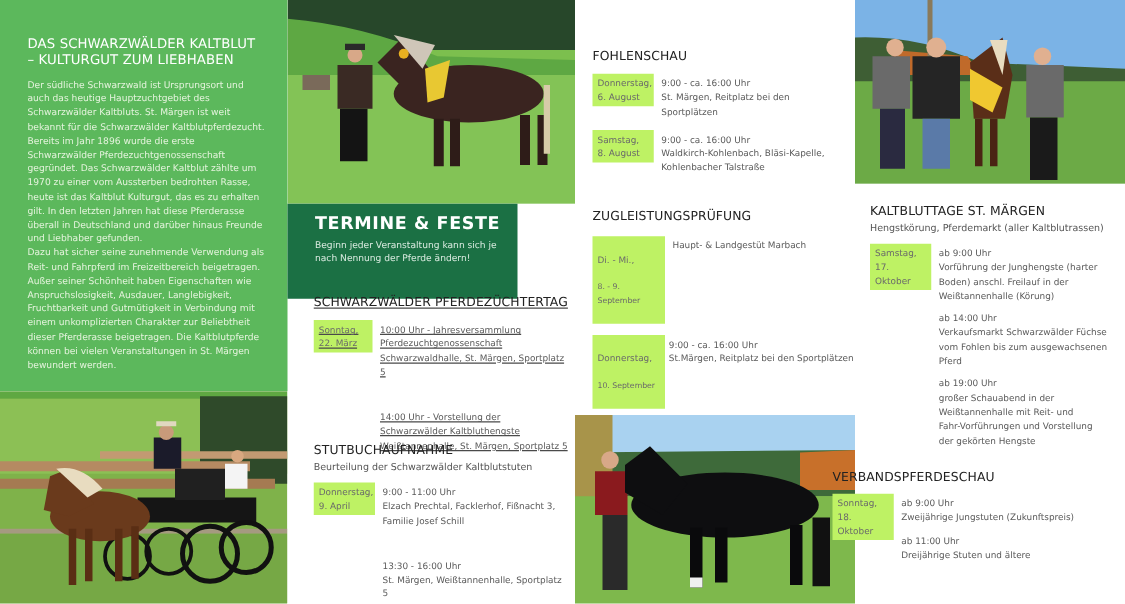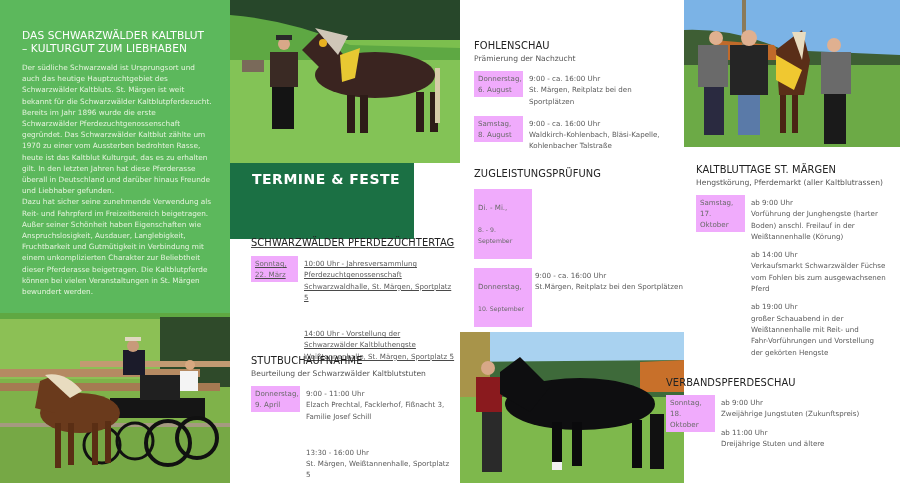--- a/index.html
+++ b/index.html
@@ -20,21 +20,21 @@
 
   
   .banner { left: 230px; top: 163px; width: 184px; height: 76px; background: #1b7044; padding: 8px 0 0 22px; }
   .banner-title { color: #ffffff; font-size: 14px; font-weight: bold; letter-spacing: 0.5px; line-height: 17px; }
   .banner-sub { color: #d8eadf; font-size: 7.3px; line-height: 10.6px; margin-top: 3px; }
 
   
   .section-title { color: #222222; font-size: 9.9px; line-height: 12px; letter-spacing: 0.1px; white-space: nowrap; }
   .section-sub { color: #555555; font-size: 7.6px; line-height: 11px; margin-top: 1px; white-space: nowrap; }
   .row { display: flex; align-items: flex-start; margin-top: 7px; }
-  .date { background: #f0abfc; color: #6a6a6a; font-size: 7.1px; line-height: 11px; padding: 2px 4px 2px 4px; white-space: pre-line; flex: 0 0 auto; }
+  .date { background: #bef264; color: #6a6a6a; font-size: 7.1px; line-height: 11px; padding: 2px 4px 2px 4px; white-space: pre-line; flex: 0 0 auto; }
   .entries { margin-left: 6px; flex: 1 1 auto; }
   .entry { color: #5a5a5a; font-size: 7.1px; line-height: 11.3px; white-space: pre-line; padding-top: 2px; }
   .entry + .entry { margin-top: 23px; }
   .date .dline2 { font-size: 6.2px; }
 </style>
 </head>
 <body>
 
 <div class="abs intro">
   <h2 class="intro-title">
@@ -123,20 +123,22 @@
     <rect x="186" y="92" width="8" height="40" fill="#2e1c18"></rect>
     <rect x="200" y="92" width="8" height="40" fill="#2e1c18"></rect>
     <path d="M110 55 L130 48 L125 78 L112 82 Z" fill="#e8c832"></path>
     <circle cx="93" cy="43" r="4" fill="#e8b020"></circle>
     <rect x="205" y="68" width="5" height="55" fill="#d6cba8"></rect>
   </svg>
 </div>
 
 <div class="abs banner">
   <div class="banner-title">TERMINE &amp; FESTE</div>
+  <div class="banner-sub" style="white-space:pre-line;">Beginn jeder Veranstaltung kann sich je
+nach Nennung der Pferde ändern!</div>
 </div>
 
 <div class="abs" style="left:251px; top:237px; width:205px;text-decoration:underline;">
   <div class="section-title">SCHWARZWÄLDER PFERDEZÜCHTERTAG</div>
   <div class="row" style="margin-top:7px;">
     <div class="date" style="width:47px;">Sonntag,
 22. März</div>
     <div class="entries">
       <div class="entry">10:00 Uhr - Jahresversammlung
 Pferdezuchtgenossenschaft
@@ -159,21 +161,20 @@
 Elzach Prechtal, Facklerhof, Fißnacht 3,
 Familie Josef Schill</div>
       <div class="entry">13:30 - 16:00 Uhr
 St. Märgen, Weißtannenhalle, Sportplatz 5</div>
     </div>
   </div>
 </div>
 
 <div class="abs" style="left:474px; top:40px; width:205px;">
   <div class="section-title">FOHLENSCHAU</div>
-  <div class="section-sub">Prämierung der Nachzucht</div>
   <div class="row">
     <div class="date" style="width:49px;">Donnerstag,
 6. August</div>
     <div class="entries">
       <div class="entry">9:00 - ca. 16:00 Uhr
 St. Märgen, Reitplatz bei den Sportplätzen</div>
     </div>
   </div>
   <div class="row" style="margin-top:9px;">
     <div class="date" style="width:49px;">Samstag,
@@ -185,20 +186,23 @@
     </div>
   </div>
 </div>
 
 <div class="abs" style="left:474px; top:168px; width:210px;">
   <div class="section-title">ZUGLEISTUNGSPRÜFUNG</div>
   <div class="row" style="margin-top:9px;">
     <div class="date" style="width:58px;">
       <div>Di. - Mi.,</div>
       <div class="dline2">8. - 9. September</div>
+    </div>
+    <div class="entries">
+      <div class="entry" style="padding-top:1px;">Haupt- &amp; Landgestüt Marbach</div>
     </div>
   </div>
   <div class="row" style="margin-top:9px;">
     <div class="date" style="width:58px;">
       <div>Donnerstag,</div>
       <div class="dline2">10. September</div>
     </div>
     <div class="entries" style="margin-left:3px;">
       <div class="entry">9:00 - ca. 16:00 Uhr
 St.Märgen, Reitplatz bei den Sportplätzen</div>

